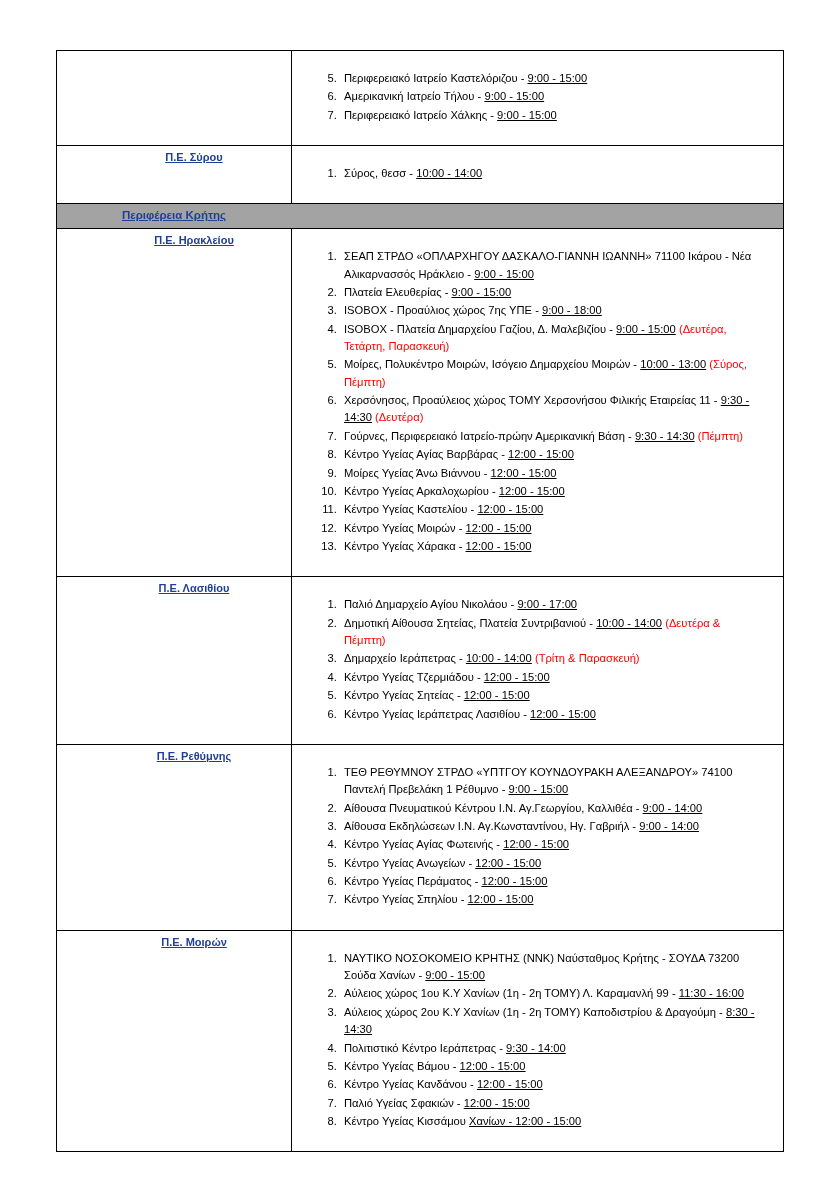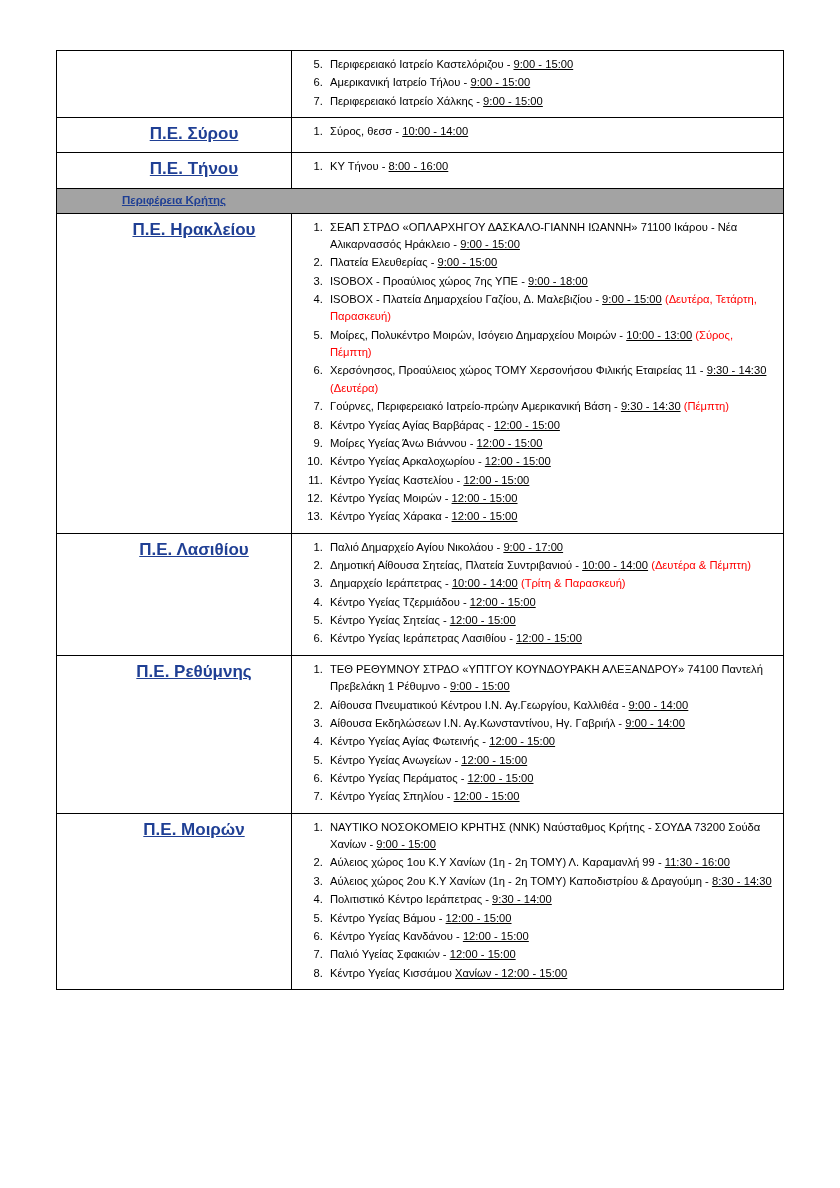--- a/index.html
+++ b/index.html
@@ -34,35 +34,35 @@
   }
   td.label-cell {
     width: 222px;
     text-align: center;
     vertical-align: middle;
   }
   td.label-cell .label-text {
     color: #1f3f94;
     text-decoration: underline;
     font-weight: bold;
-    font-size: 17px;
+    font-size: 11px;
     padding-left: 40px;
   }
   tr.region-row td {
     background: #a3a3a3;
     padding: 3px 6px;
   }
   tr.region-row .label-text {
     color: #1f3f94;
     text-decoration: underline;
     font-weight: bold;
     font-size: 11.5px;
   }
   ol.items {
-    margin: 2px;
+    margin: 16px;
     padding: 0 0 0 26px;
     list-style-type: decimal;
   }
   ol.items > li {
     margin: 0 0 1px 0;
     padding-left: 4px;
     font-size: 11.2px;
     line-height: 1.55;
   }
   ol.items > li::marker {
@@ -92,28 +92,20 @@
               <li><span>Αμερικανική Ιατρείο Τήλου - </span><span class="u">9:00 - 15:00</span></li>
               <li><span>Περιφερειακό Ιατρείο Χάλκης - </span><span class="u">9:00 - 15:00</span></li>
             </ol>
           </td>
         </tr>
         <tr>
           <td class="label-cell"><span class="label-text">Π.Ε. Σύρου</span></td>
           <td>
             <ol class="items" start="1">
               <li><span>Σύρος, θεσσ - </span><span class="u">10:00 - 14:00</span></li>
-            </ol>
-          </td>
-        </tr>
-        <tr>
-          <td class="label-cell"><span class="label-text">Π.Ε. Τήνου</span></td>
-          <td>
-            <ol class="items" start="1">
-              <li><span>ΚΥ Τήνου - </span><span class="u">8:00 - 16:00</span></li>
             </ol>
           </td>
         </tr>
         <tr class="region-row">
           <td colspan="2" style="text-align: center; width: 728px; padding: 3px 6px;">
             <div style="width: 222px; text-align: center;"><span class="label-text">Περιφέρεια Κρήτης</span></div>
           </td>
         </tr>
         <tr>
           <td class="label-cell"><span class="label-text">Π.Ε. Ηρακλείου</span></td>

